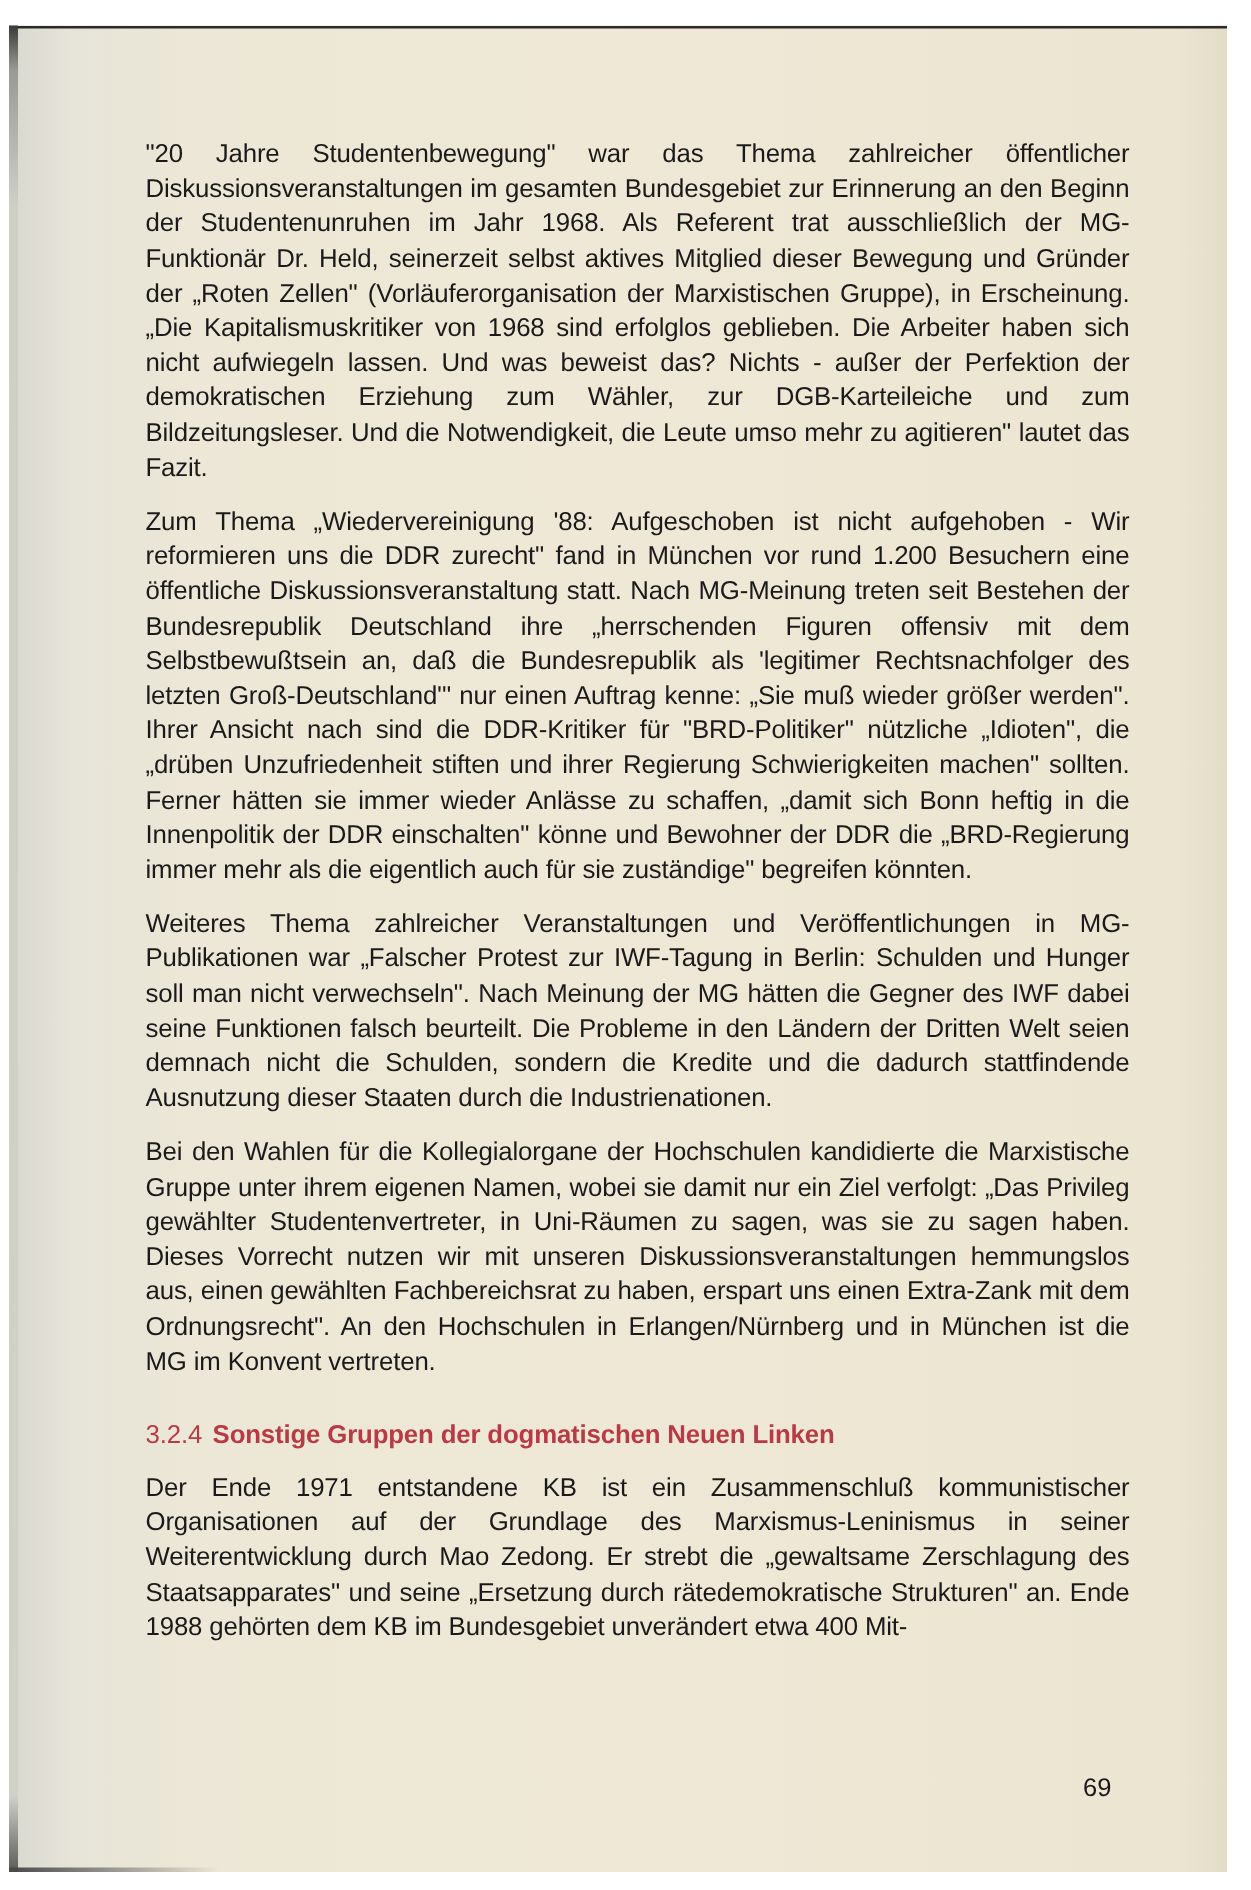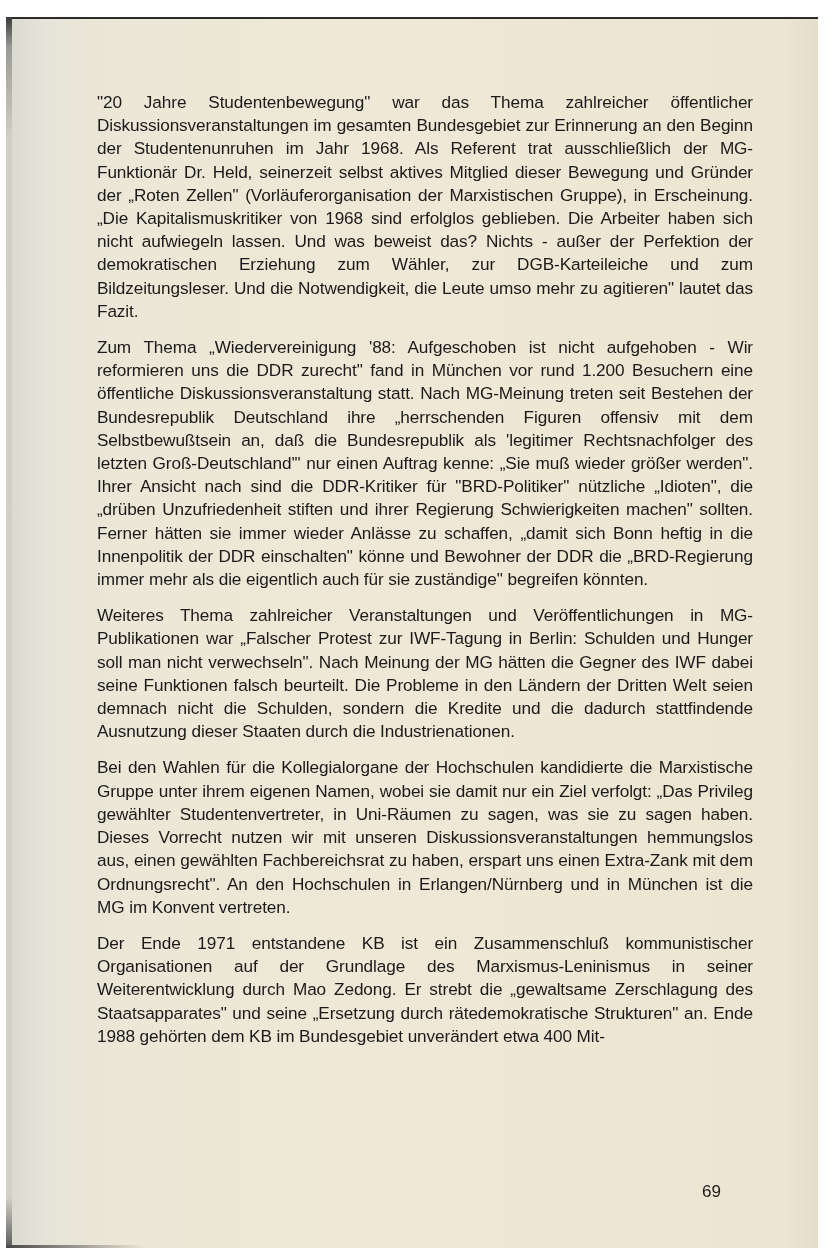--- a/index.html
+++ b/index.html
@@ -29,31 +29,34 @@
   .para { margin: 0 0 13px 0; }
   .heading {
     font-family: "Liberation Sans", sans-serif;
     font-size: 17.2px; line-height: 23px; color: #b83a44;
     margin: 0 0 12px 0; text-align: left;
   }
   .heading .num { font-weight: normal; margin-right: 7px; }
   .heading .title { font-weight: bold; }
   .h1 { margin-top: 26px; }
   .page-number {
-    position: absolute; left: 696px; top: 1165px;
+    position: absolute; left: 716px; top: 1165px;
     font-family: "Liberation Sans", sans-serif; font-size: 17px; color: #1a1a1a;
   }
 </style>
 </head>
 <body>
 
 <div class="page">
   <div class="text-block">
     <p class="para">"20 Jahre Studentenbewegung" war das Thema zahlreicher öffentlicher Diskussionsveranstaltungen im gesamten Bundesgebiet zur Erinnerung an den Beginn der Studentenunruhen im Jahr 1968. Als Referent trat ausschließlich der MG-Funktionär Dr. Held, seinerzeit selbst aktives Mitglied dieser Bewegung und Gründer der „Roten Zellen" (Vorläuferorganisation der Marxistischen Gruppe), in Erscheinung. „Die Kapitalismuskritiker von 1968 sind erfolglos geblieben. Die Arbeiter haben sich nicht aufwiegeln lassen. Und was beweist das? Nichts - außer der Perfektion der demokratischen Erziehung zum Wähler, zur DGB-Karteileiche und zum Bildzeitungsleser. Und die Notwendigkeit, die Leute umso mehr zu agitieren" lautet das Fazit.</p>
     <p class="para">Zum Thema „Wiedervereinigung '88: Aufgeschoben ist nicht aufgehoben - Wir reformieren uns die DDR zurecht" fand in München vor rund 1.200 Besuchern eine öffentliche Diskussionsveranstaltung statt. Nach MG-Meinung treten seit Bestehen der Bundesrepublik Deutschland ihre „herrschenden Figuren offensiv mit dem Selbstbewußtsein an, daß die Bundesrepublik als 'legitimer Rechtsnachfolger des letzten Groß-Deutschland'" nur einen Auftrag kenne: „Sie muß wieder größer werden". Ihrer Ansicht nach sind die DDR-Kritiker für "BRD-Politiker" nützliche „Idioten", die „drüben Unzufriedenheit stiften und ihrer Regierung Schwierigkeiten machen" sollten. Ferner hätten sie immer wieder Anlässe zu schaffen, „damit sich Bonn heftig in die Innenpolitik der DDR einschalten" könne und Bewohner der DDR die „BRD-Regierung immer mehr als die eigentlich auch für sie zuständige" begreifen könnten.</p>
     <p class="para">Weiteres Thema zahlreicher Veranstaltungen und Veröffentlichungen in MG-Publikationen war „Falscher Protest zur IWF-Tagung in Berlin: Schulden und Hunger soll man nicht verwechseln". Nach Meinung der MG hätten die Gegner des IWF dabei seine Funktionen falsch beurteilt. Die Probleme in den Ländern der Dritten Welt seien demnach nicht die Schulden, sondern die Kredite und die dadurch stattfindende Ausnutzung dieser Staaten durch die Industrienationen.</p>
     <p class="para">Bei den Wahlen für die Kollegialorgane der Hochschulen kandidierte die Marxistische Gruppe unter ihrem eigenen Namen, wobei sie damit nur ein Ziel verfolgt: „Das Privileg gewählter Studentenvertreter, in Uni-Räumen zu sagen, was sie zu sagen haben. Dieses Vorrecht nutzen wir mit unseren Diskussionsveranstaltungen hemmungslos aus, einen gewählten Fachbereichsrat zu haben, erspart uns einen Extra-Zank mit dem Ordnungsrecht". An den Hochschulen in Erlangen/Nürnberg und in München ist die MG im Konvent vertreten.</p>
 
+    <div class="heading h1">
+      <span class="num">3.2.4</span><span class="title">Sonstige Gruppen der dogmatischen Neuen Linken</span>
+    </div>
     <p class="para">Der Ende 1971 entstandene KB ist ein Zusammenschluß kommunistischer Organisationen auf der Grundlage des Marxismus-Leninismus in seiner Weiterentwicklung durch Mao Zedong. Er strebt die „gewaltsame Zerschlagung des Staatsapparates" und seine „Ersetzung durch rätedemokratische Strukturen" an. Ende 1988 gehörten dem KB im Bundesgebiet unverändert etwa 400 Mit-</p>
   </div>
 
   <div class="page-number">69</div>
 </div>
 
 </body></html>

